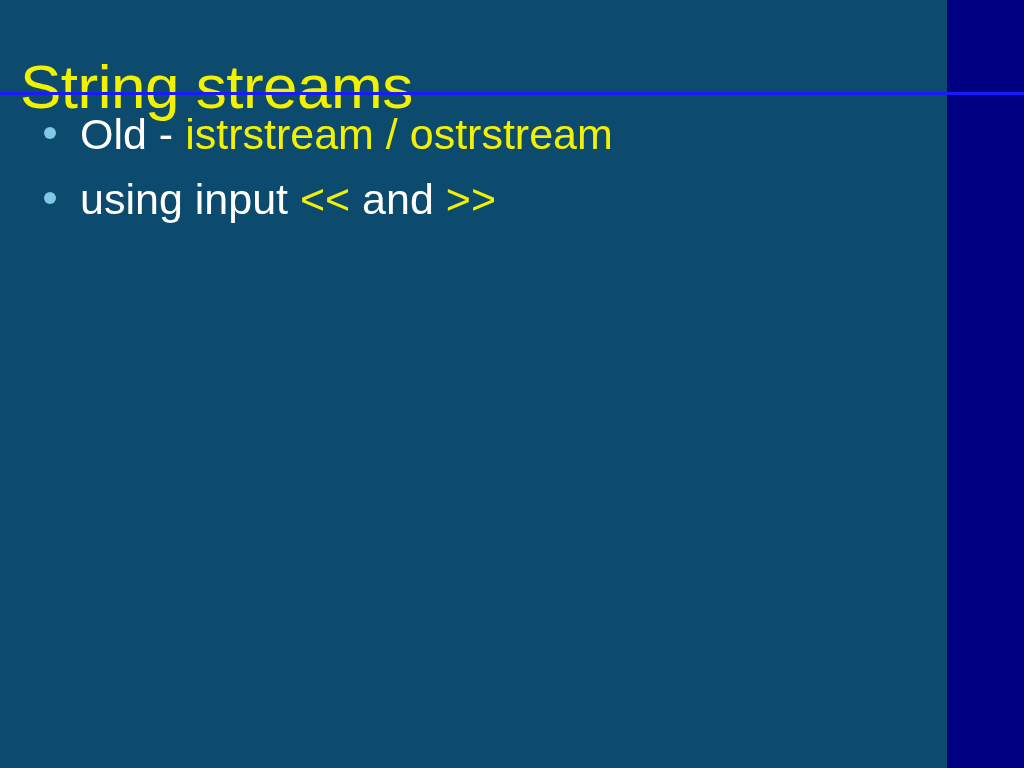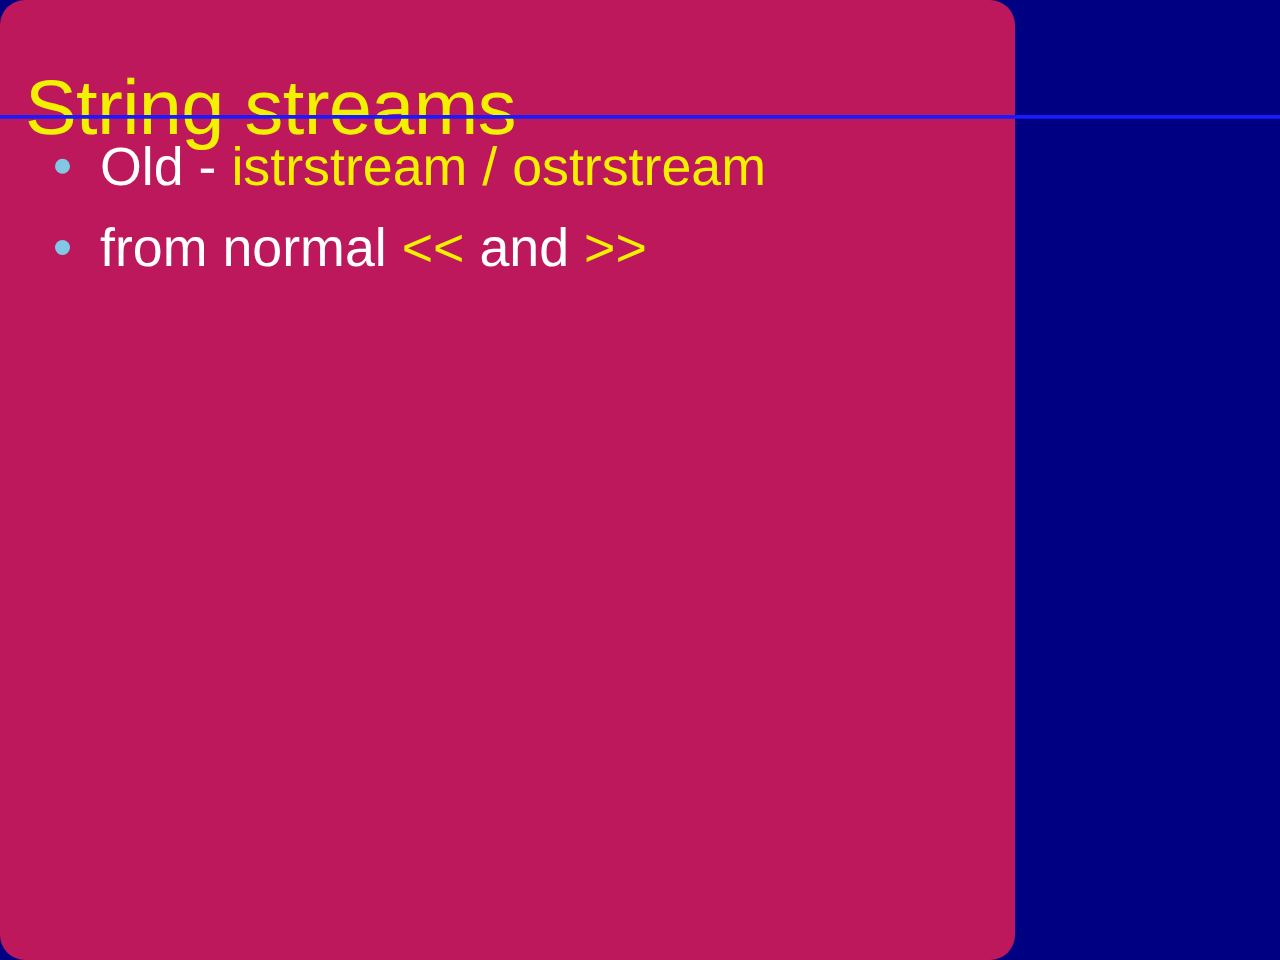--- a/index.html
+++ b/index.html
@@ -10,25 +10,24 @@
     width: 1024px;
     height: 768px;
     overflow: hidden;
     background: #000082;
     font-family: "Liberation Sans", sans-serif;
     -webkit-font-smoothing: antialiased;
   }
 
   .slide {
     position: relative;
-    width: 812px;
+    width: 947px;
     height: 768px;
-    background: #be185d;
+    background: #0c4a6e;
     box-sizing: border-box;
-    border-radius: 20px;
   }
 
   
   .slide-title {
     position: absolute;
     left: 20px;
     top: 6px;
     width: 984px;
     color: #F2F200;
     font-size: 62px;
@@ -108,18 +107,18 @@
   <ul class="body-list">
 
     <li class="bullet-row">
       <span class="bullet-dot"></span>
       <span class="txt-white">Old -  </span><span class="txt-yellow">istrstream / ostrstream</span>
     </li>
 
 
     <li class="bullet-row wrapping">
       <span class="bullet-dot"></span>
-      <span class="cont-line"><span class="txt-white">from normal  </span><span class="txt-yellow">&lt;&lt;</span><span class="txt-white">  and  </span><span class="txt-yellow">&gt;&gt;</span></span>
+      <span class="cont-line"><span class="txt-white">using input  </span><span class="txt-yellow">&lt;&lt;</span><span class="txt-white">  and  </span><span class="txt-yellow">&gt;&gt;</span></span>
     </li>
 
   </ul>
 
 </div>
 
 </body></html>

